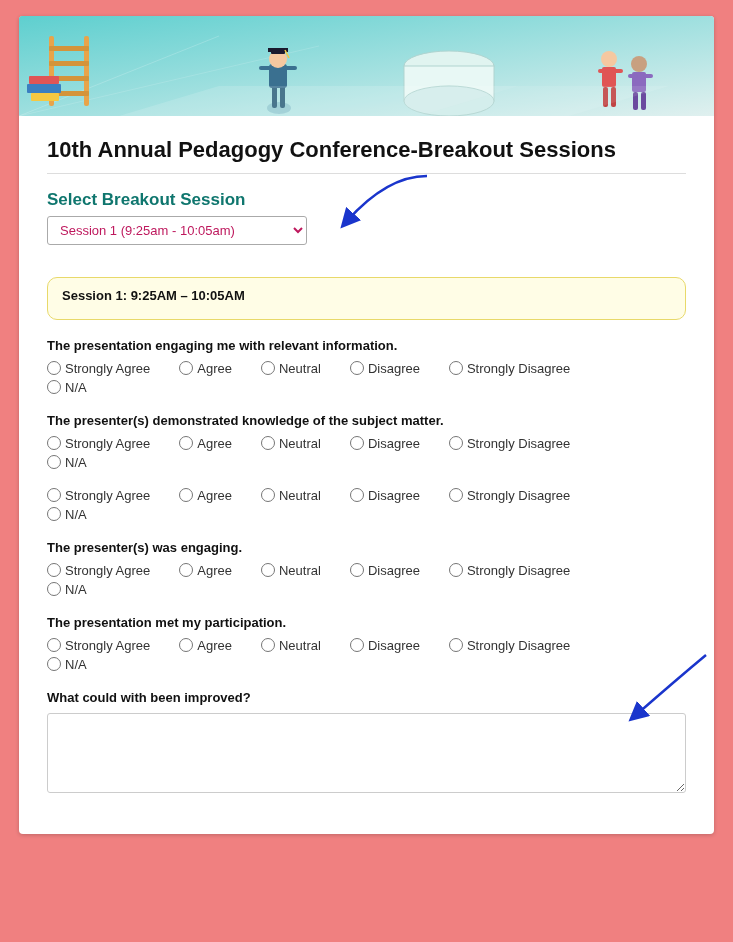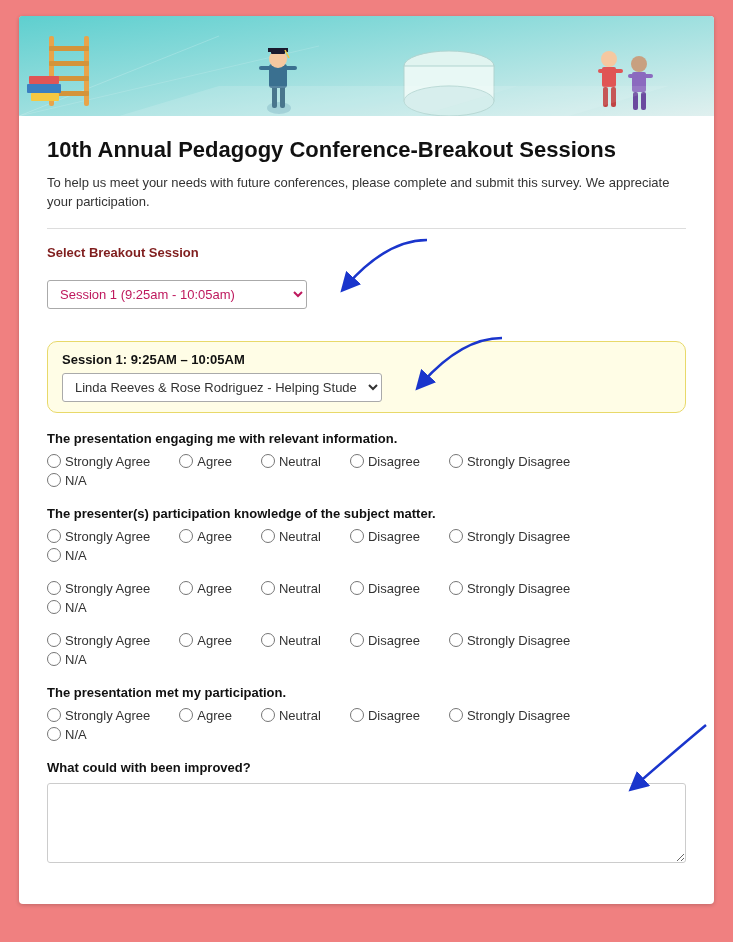--- a/index.html
+++ b/index.html
@@ -71,23 +71,23 @@
     }
 
     hr.divider {
       border: none;
       border-top: 1px solid #ddd;
       margin-bottom: 16px;
     }
 
     .field-label {
       font-weight: bold;
-      font-size: 13px;
-      color: #7f1d1d;
-      margin-bottom: 20px;
+      font-size: 17px;
+      color: #0f766e;
+      margin-bottom: 6px;
     }
 
     .form-select {
       width: 260px;
       padding: 5px 8px;
       border: 1px solid #aaa;
       border-radius: 3px;
       font-size: 13px;
       background: white;
       color: #be185d;
@@ -262,21 +262,20 @@
         <rect x="622" y="76" width="5" height="18" fill="#6b4a9f" rx="2"></rect>
 
         <polygon points="100,100 400,100 500,70 200,70" fill="white" fill-opacity="0.15"></polygon>
         <polygon points="400,100 550,100 650,70 500,70" fill="white" fill-opacity="0.1"></polygon>
       </svg>
     </div>
 
     <div class="form-content">
 
       <h1 class="form-title">10th Annual Pedagogy Conference-Breakout Sessions</h1>
-      <p class="form-description">To help us meet your needs with future conferences, please complete and submit this survey. We appreciate your participation.</p>
 
       <hr class="divider">
 
       <div class="question-block" style="position:relative;">
         <div class="field-label">Select Breakout Session</div>
         <div style="position:relative; display:inline-block;">
           <select class="form-select">
             <option>Session 1 (9:25am - 10:05am)</option>
             <option>Session 2 (10:15am - 10:55am)</option>
             <option>Session 3 (11:05am - 11:45am)</option>
@@ -288,35 +287,20 @@
                 <path d="M0,0 L0,8 L8,4 Z" fill="#1a35cc"></path>
               </marker>
             </defs>
             <path d="M120,10 Q80,10 40,55" stroke="#1a35cc" stroke-width="2.5" fill="none" marker-end="url(#arrowhead1)"></path>
           </svg>
         </div>
       </div>
 
       <div class="session-box" style="position:relative;">
         <div class="session-title">Session 1: 9:25AM – 10:05AM</div>
-        <div style="position:relative; display:inline-block;">
-          <select class="session-select" style="width:320px; padding:5px 8px; border:1px solid #aaa; border-radius:3px; font-size:13px; background:white; color:#333; cursor:pointer;">
-            <option>Linda Reeves &amp; Rose Rodriguez - Helping Stude</option>
-            <option>Other Presenter</option>
-          </select>
-          
-          <svg style="position:absolute; right:-130px; top:-45px; pointer-events:none; z-index:10;" width="130" height="75" viewBox="0 0 130 75">
-            <defs>
-              <marker id="arrowhead2" markerWidth="8" markerHeight="8" refX="4" refY="4" orient="auto">
-                <path d="M0,0 L0,8 L8,4 Z" fill="#1a35cc"></path>
-              </marker>
-            </defs>
-            <path d="M120,10 Q80,10 40,55" stroke="#1a35cc" stroke-width="2.5" fill="none" marker-end="url(#arrowhead2)"></path>
-          </svg>
-        </div>
       </div>
 
       <div class="question-block">
         <div class="question-text">The presentation engaging me with relevant information.</div>
         <div class="radio-row">
           <label class="radio-option">
             <input type="radio" name="q1" value="strongly_agree" style="">
             <span>Strongly Agree</span>
           </label>
           <label class="radio-option">
@@ -336,21 +320,21 @@
             <span>Strongly Disagree</span>
           </label>
         </div>
         <label class="radio-na">
           <input type="radio" name="q1" value="na" style="">
           <span>N/A</span>
         </label>
       </div>
 
       <div class="question-block">
-        <div class="question-text">The presenter(s) participation knowledge of the subject matter.</div>
+        <div class="question-text">The presenter(s) demonstrated knowledge of the subject matter.</div>
         <div class="radio-row">
           <label class="radio-option">
             <input type="radio" name="q2" value="strongly_agree" style="">
             <span>Strongly Agree</span>
           </label>
           <label class="radio-option">
             <input type="radio" name="q2" value="agree" style="">
             <span>Agree</span>
           </label>
           <label class="radio-option">
@@ -395,20 +379,21 @@
             <span>Strongly Disagree</span>
           </label>
         </div>
         <label class="radio-na">
           <input type="radio" name="q3" value="na" style="">
           <span>N/A</span>
         </label>
       </div>
 
       <div class="question-block">
+        <div class="question-text">The presenter(s) was engaging.</div>
         <div class="radio-row">
           <label class="radio-option">
             <input type="radio" name="q4" value="strongly_agree" style="">
             <span>Strongly Agree</span>
           </label>
           <label class="radio-option">
             <input type="radio" name="q4" value="agree" style="">
             <span>Agree</span>
           </label>
           <label class="radio-option">

